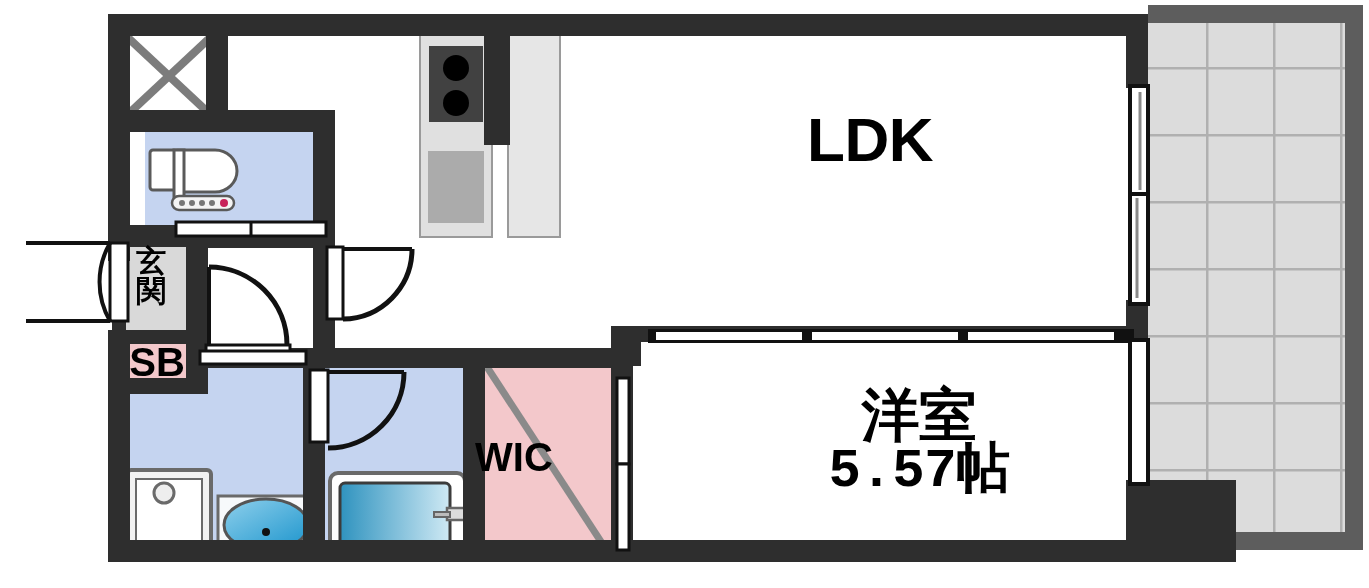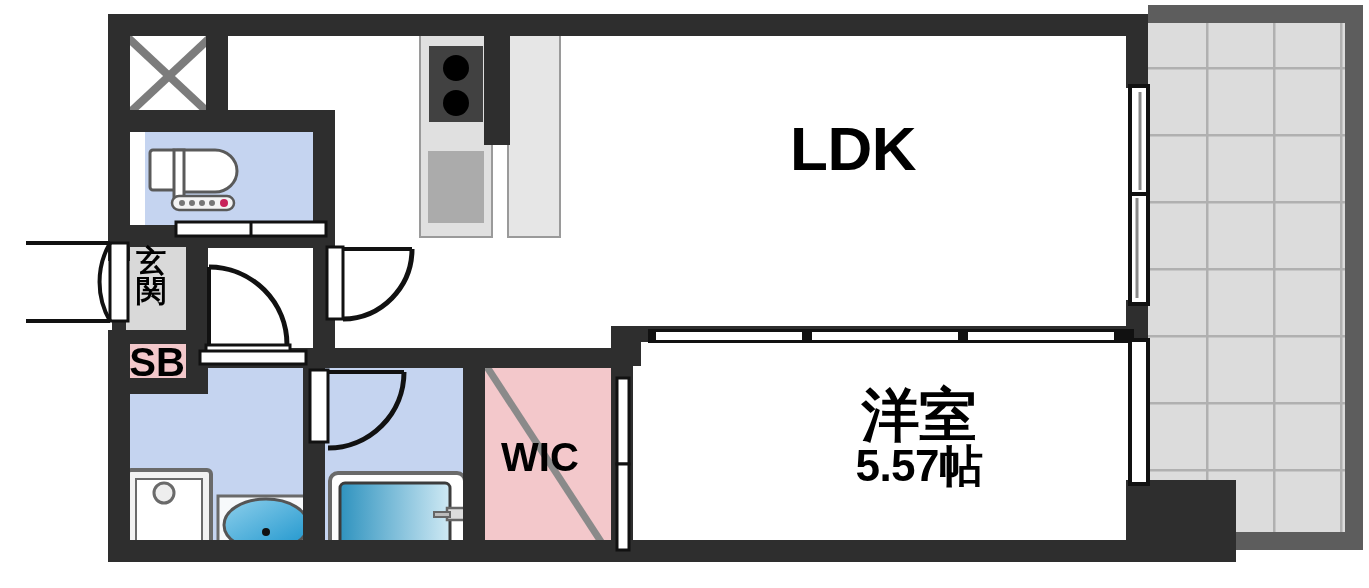--- a/index.html
+++ b/index.html
@@ -28,38 +28,37 @@
   .room-label {
     position: absolute;
     text-align: center;
     font-weight: bold;
     color: #000000;
     line-height: 1.02;
     white-space: nowrap;
     letter-spacing: -0.5px;
   }
   #label-ldk {
-    left: 643px;
+    left: 660px;
     top: 108px;
     width: 420px;
     font-size: 62px;
-    margin-top: 9px;
   }
   #label-ldk .lbl-name { display:block; font-size: 62px; }
   #label-ldk .lbl-area { display:block; font-size: 62px; }
   #label-youshitsu {
     left: 709px;
     top: 385px;
     width: 420px;
     font-size: 58px;
   }
   #label-youshitsu .lbl-name { display:block; font-size: 58px; }
-  #label-youshitsu .lbl-area { display:block; font-size: 44px; }
+  #label-youshitsu .lbl-area { display:block; font-size: 54px; font-family: Liberation Mono, monospace; }
   #label-wic {
-    left: 470px;
+    left: 444px;
     top: 437px;
     width: 140px;
     font-size: 40px;
     letter-spacing: 0px;
   }
   #label-sb {
     left: 118px;
     top: 342px;
     width: 78px;
     font-size: 40px;

